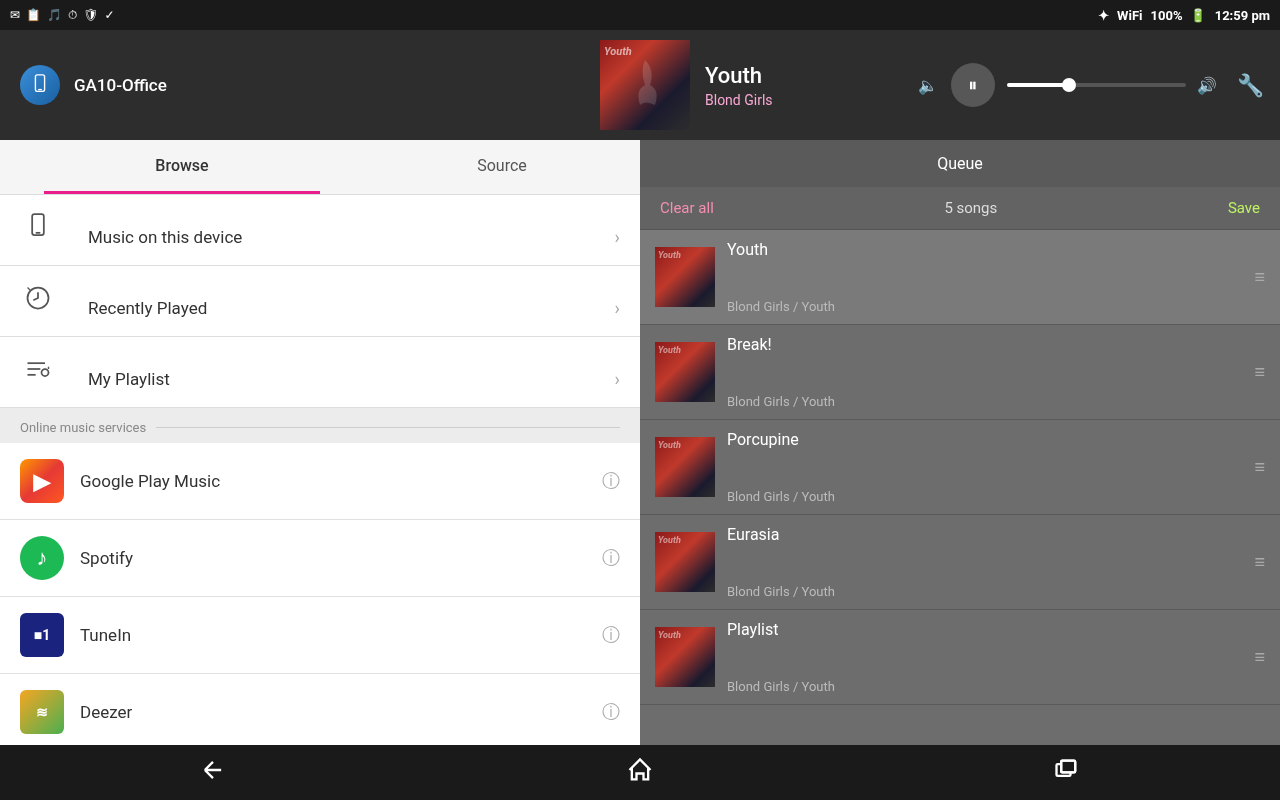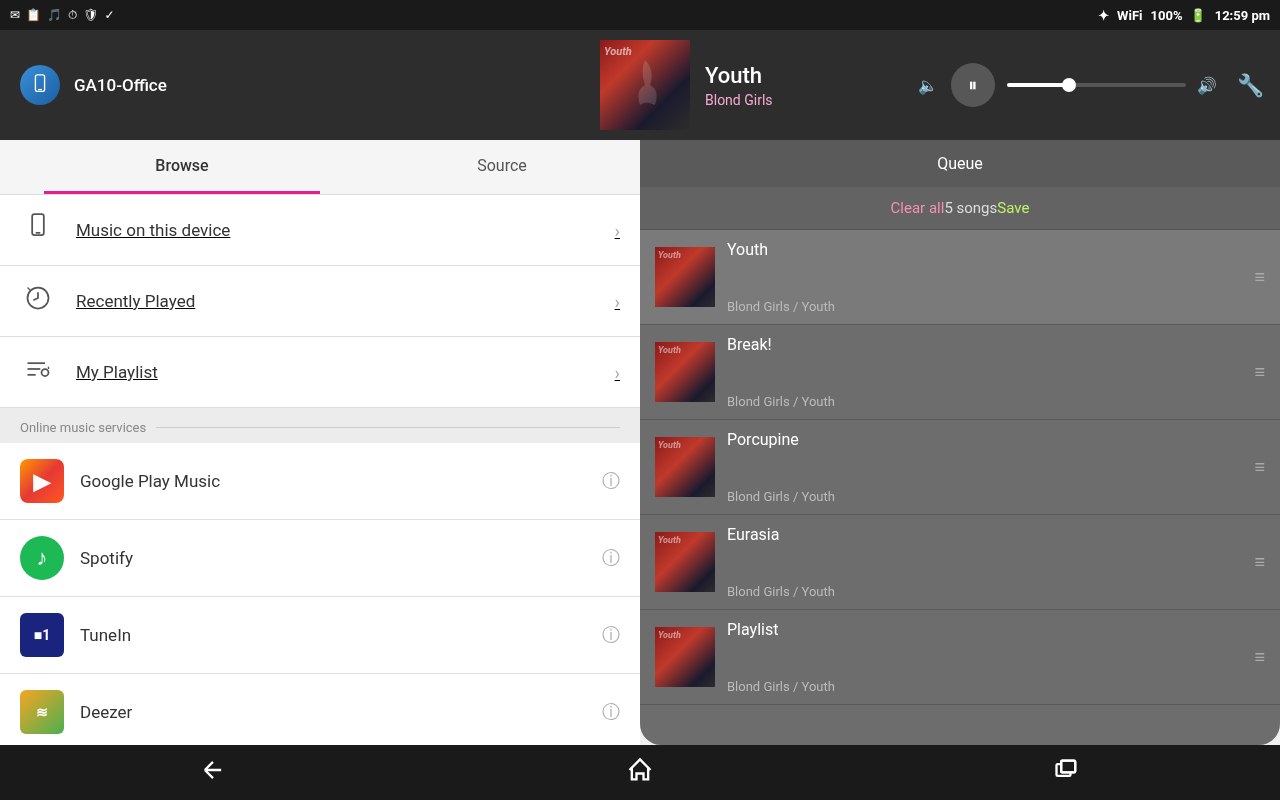--- a/index.html
+++ b/index.html
@@ -150,27 +150,26 @@
       font-size: 16px;
       color: #555;
       cursor: pointer;
       border-bottom: 3px solid transparent;
       margin-left: 44px;
     }
     .sidebar-tab.active { color: #333; border-bottom: 3px solid #e91e8c; font-weight: 500; }
 
     .sidebar-item {
       display: flex;
-      align-items: center;
+      align-items: flex-end;
       padding: 18px 20px;
       border-bottom: 1px solid #ddd;
       cursor: pointer;
       background: white;
-      gap: 20px;
-      text-decoration: underline;
+      gap: 32px;
     }
     .sidebar-item-icon { font-size: 26px; color: #555; width: 36px; text-align: center; flex-shrink: 0; }
     .sidebar-item-label { flex: 1; font-size: 17px; color: #333; }
     .sidebar-item-chevron { color: #aaa; font-size: 18px; }
 
     .section-divider {
       padding: 12px 20px 8px;
       background: #ececec;
     }
     .section-divider-text { font-size: 13px; color: #888; }
@@ -209,33 +208,32 @@
     .service-icon.deezer { background: linear-gradient(135deg, #f5a623, #4caf50); border-radius: 6px; }
     .service-label { flex: 1; font-size: 17px; color: #333; }
     .info-icon { color: #aaa; font-size: 18px; cursor: pointer; }
 
     
     .queue-panel {
       flex: 1;
       background: #6d6d6d;
       display: flex;
       flex-direction: column;
-      border-radius: 21px;
     }
     .queue-header {
       padding: 14px 20px;
       text-align: center;
       color: white;
       font-size: 16px;
       background: #5a5a5a;
     }
     .queue-actions {
       display: flex;
       align-items: center;
-      justify-content: center;
+      justify-content: space-between;
       padding: 12px 20px;
       background: #636363;
       border-bottom: 1px solid #555;
     }
     .queue-clear { color: #f48fb1; font-size: 15px; cursor: pointer; }
     .queue-count { color: #ddd; font-size: 15px; }
     .queue-save { color: #bef264; font-size: 15px; cursor: pointer; }
 
     .queue-list { flex: 1; overflow-y: auto; }
     .queue-item {

